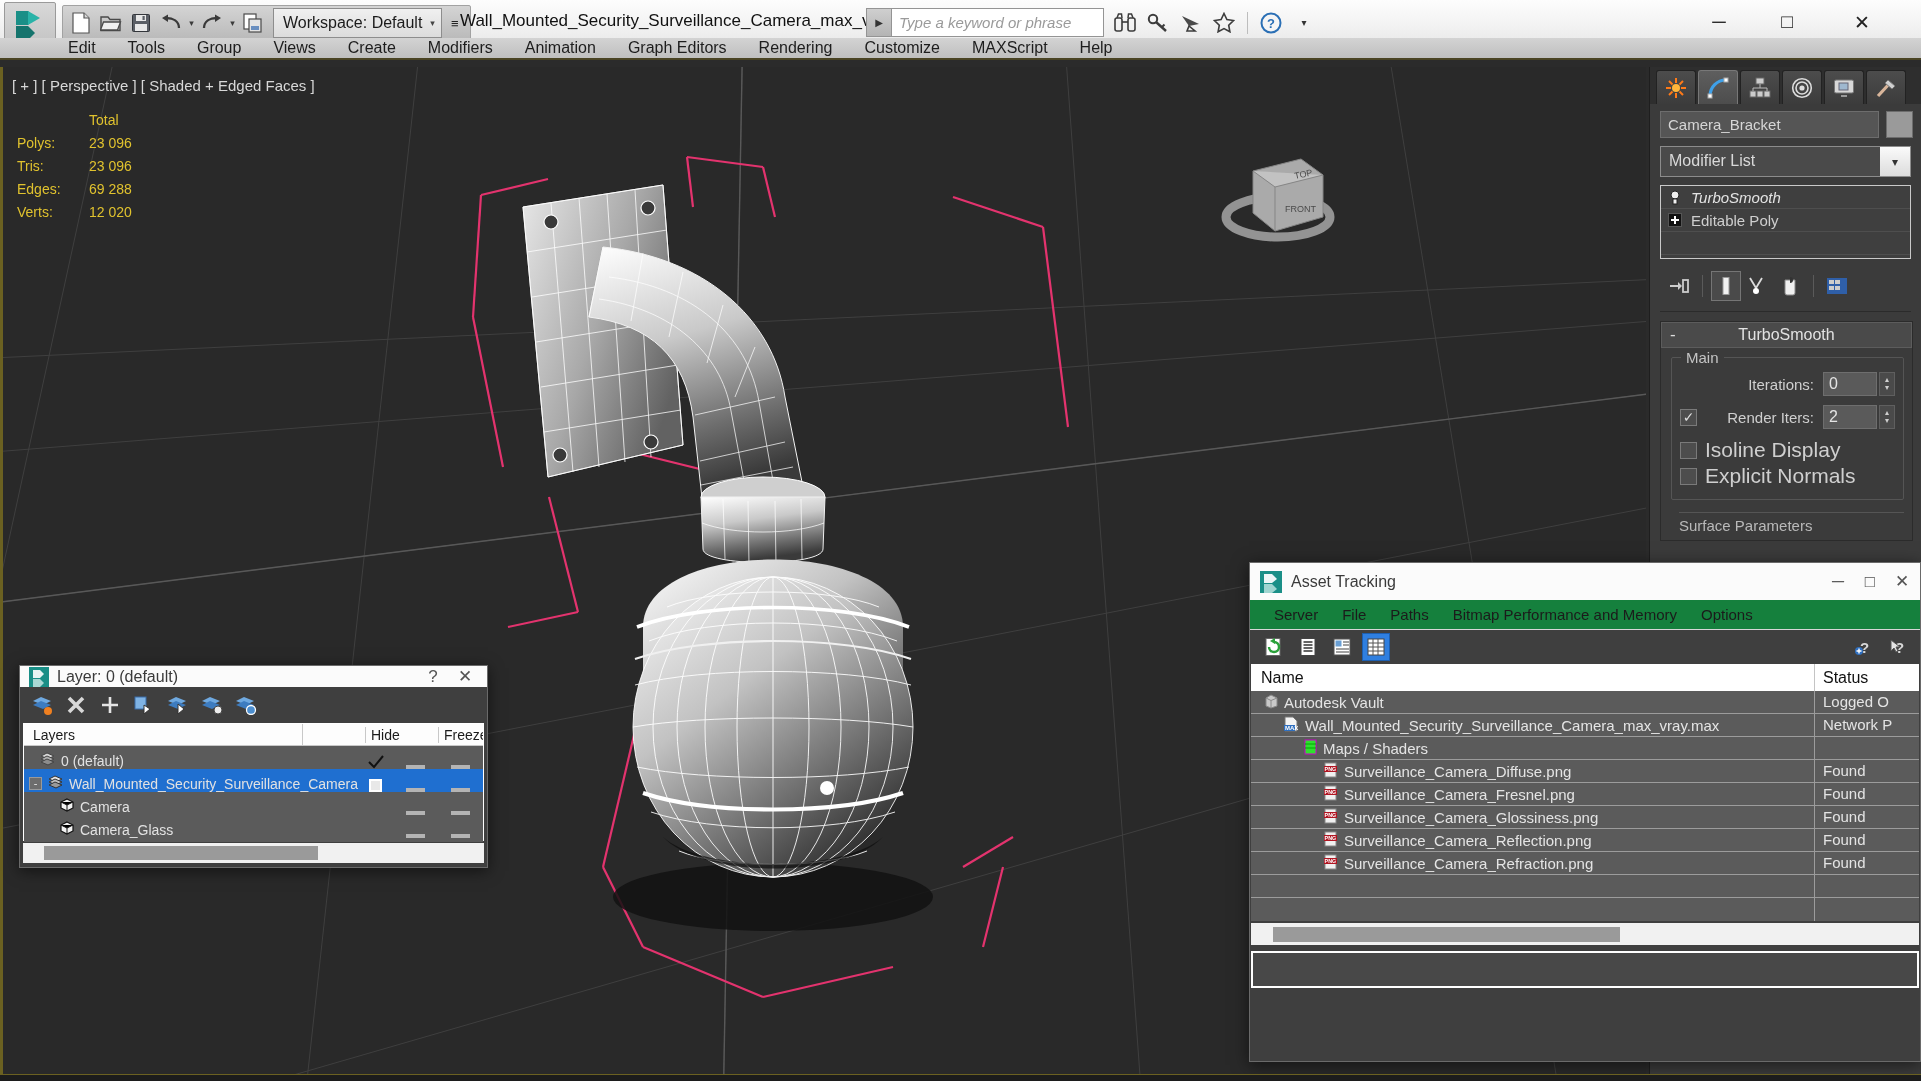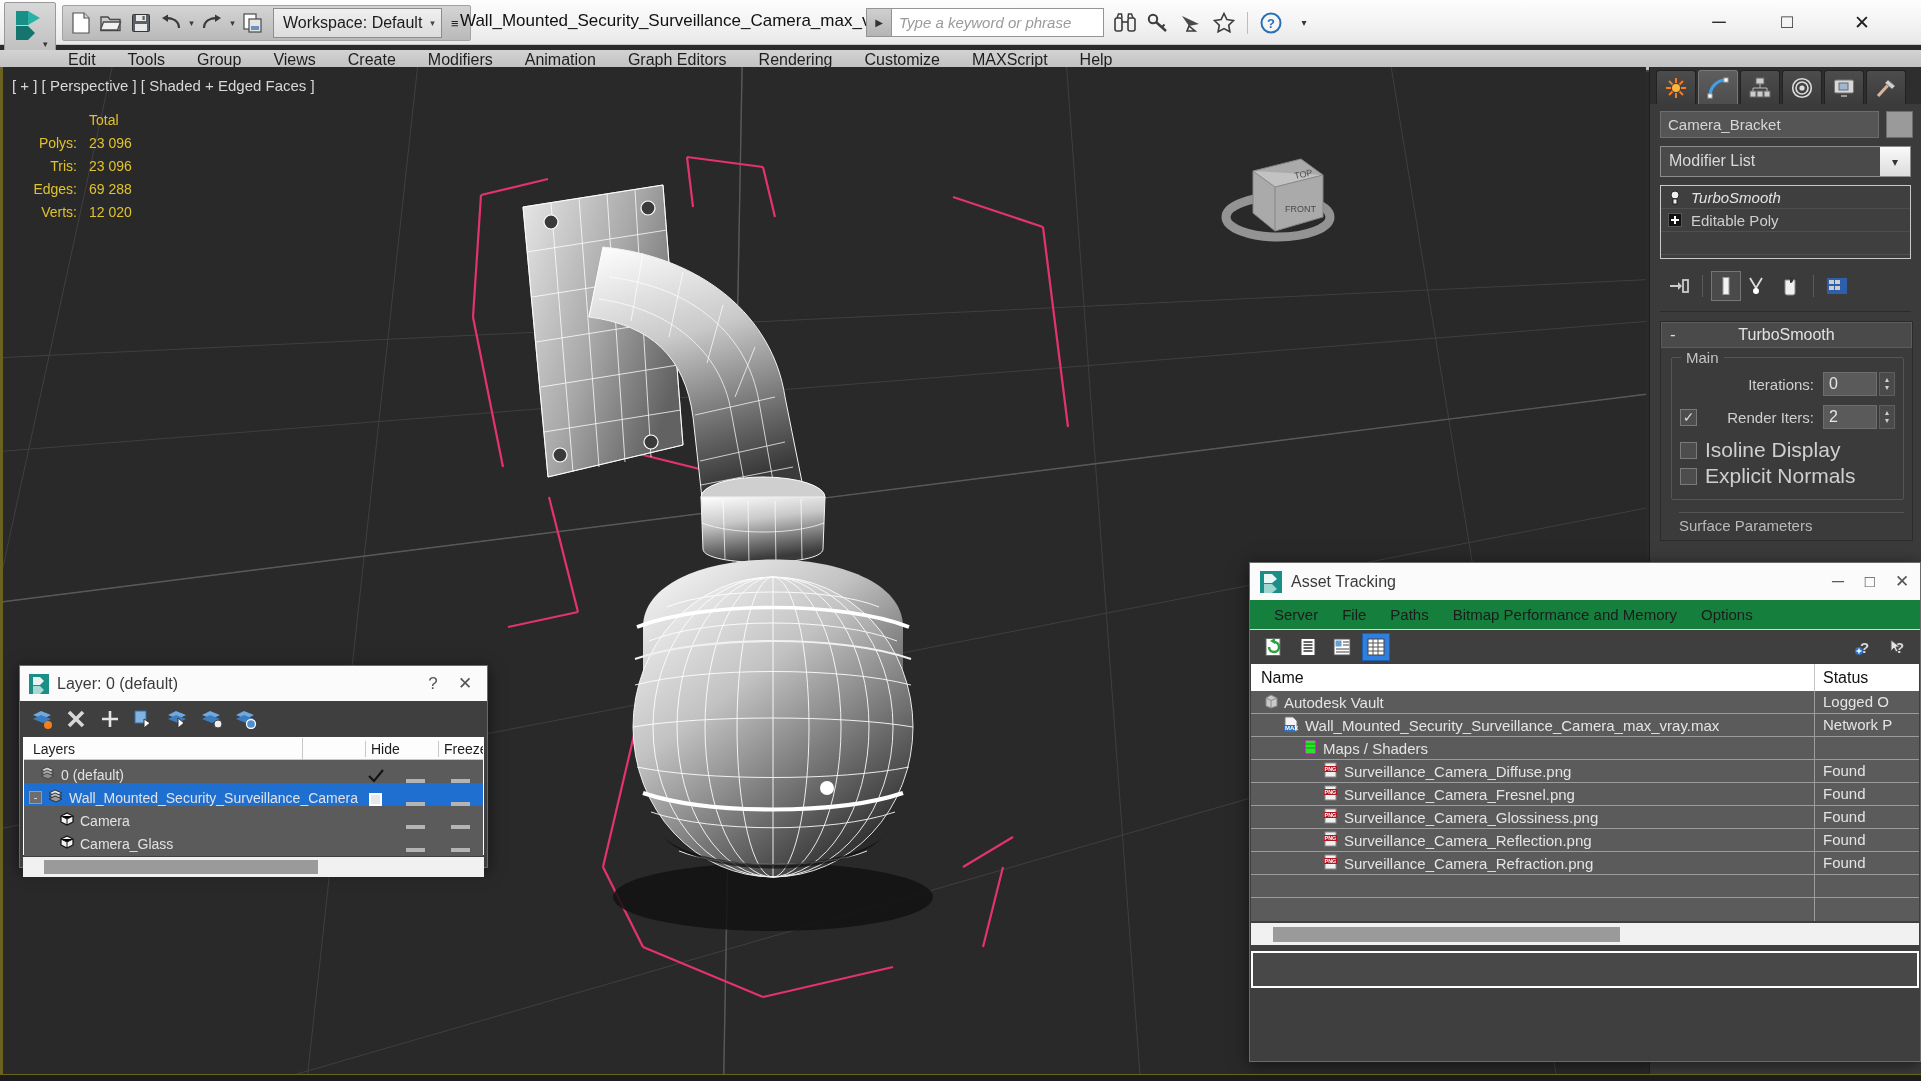--- a/index.html
+++ b/index.html
@@ -38,40 +38,40 @@
     overflow:hidden; white-space:nowrap; }
   .hdr-icons { position:absolute; left:1104px; top:6px; height:33px; display:flex;
     align-items:center; gap:3px; padding-left:6px; }
   .hdr-ic { width:30px;height:30px;display:flex;align-items:center;justify-content:center; }
   .vdiv { width:1px;height:22px;background:#bdbdbd;margin:0 5px; }
   .wbtn { position:absolute; top:0; width:58px; height:44px; display:flex;
     align-items:center; justify-content:center; font-size:19px; color:#222; }
   #wb-min { left:1690px; } #wb-max { left:1758px; } #wb-close { left:1826px; width:72px; }
 
   
-  #menubar { position:absolute; left:0; top:50px; width:1921px; height:22px;
+  #menubar { position:absolute; left:0; top:38px; width:1921px; height:22px;
     background:linear-gradient(to bottom,#d3d3d3,#bfbfbf);
     border-bottom:2px solid #4a4424; display:flex; align-items:center; }
   #menubar .mi { font-size:16px; color:#1d1d1d; padding:0 16px; line-height:22px;
     cursor:default; white-space:nowrap; }
   .menu-pad { width:52px; }
 
   
   #viewport { position:absolute; left:0; top:67px; width:1646px; height:1014px;
     background:#292929; overflow:hidden;
     border-left:3px solid #6b6121; }
   #vpgrid { position:absolute; inset:0; }
   #vplabel { position:absolute; left:9px; top:10px; font-size:15px; color:#d8d8d8;
     white-space:nowrap; }
   #vpstats { position:absolute; left:14px; top:42px; font-size:14px; color:#e0c22e;
     line-height:23px; }
   #vpstats table { border-collapse:collapse; }
   #vpstats td { padding:0 4px 0 0; color:#e0c22e; font-size:14px;
     font-family:"Liberation Sans", sans-serif; }
-  #vpstats td.lbl { text-align:right; padding-right:12px; width:72px; }
+  #vpstats td.lbl { padding-right:12px; width:72px; }
   #vpstats td.val { text-align:left; }
 
   
   #cmdpanel { position:absolute; left:1649px; top:67px; width:272px; height:1014px;
     background:#3b3b3b; border-left:1px solid #1e1e1e; }
   #cmdtabs { display:flex; height:37px; background:#2e2e2e; padding:3px 4px 0 6px; gap:2px; }
   .ctab { width:40px; height:34px; background:linear-gradient(to bottom,#4c4c4c,#3c3c3c);
     border:1px solid #222; border-bottom:none; border-radius:3px 3px 0 0;
     display:flex;align-items:center;justify-content:center; }
   .ctab.active { background:linear-gradient(to bottom,#5e5e5e,#4d4d4d); border-color:#787878; }
@@ -121,21 +121,21 @@
     display:flex;align-items:center;justify-content:center; font-size:14px;
     color:#dedede; margin-right:8px; }
   .chk-row { display:flex;align-items:center;height:26px; font-size:15px; color:#cfcfcf; }
   .chk-row .cbl { font-size:21px; color:#cfcfcf; }
   #surfparams { margin:12px 8px 0 18px; font-size:15px; color:#b9b9b9;
     border-top:1px solid #555; padding-top:4px; }
 
   
   #layerdlg { position:absolute; left:19px; top:665px; width:469px; height:203px;
     background:#3f3f3f; border:1px solid #6a6a6a; box-shadow:0 3px 14px rgba(0,0,0,.55); }
-  #lay-title { height:35px; background:#fbfbfb; display:flex; align-items:center;
+  #lay-title { height:21px; background:#fbfbfb; display:flex; align-items:center;
     padding:0 6px 0 9px; }
   #lay-title .t { margin-left:8px; font-size:16px; color:#3b3b3b; flex:1; }
   .dlg-btn { width:32px;height:32px; display:flex;align-items:center;justify-content:center;
     font-size:17px; color:#555; }
   #lay-toolbar { height:36px; background:#3f3f3f; display:flex; align-items:center;
     padding-left:9px; gap:8px; }
   .ltool { width:26px;height:26px; display:flex;align-items:center;justify-content:center; }
   #lay-grid { margin:0 3px; background:#fff; border:1px solid #fff; height:118px; }
   #lay-hdr { height:22px; background:#fdfdfd; display:flex; align-items:center;
     font-size:14px; color:#1b1b1b; border-bottom:1px solid #c8c8c8;gap:28px; }

